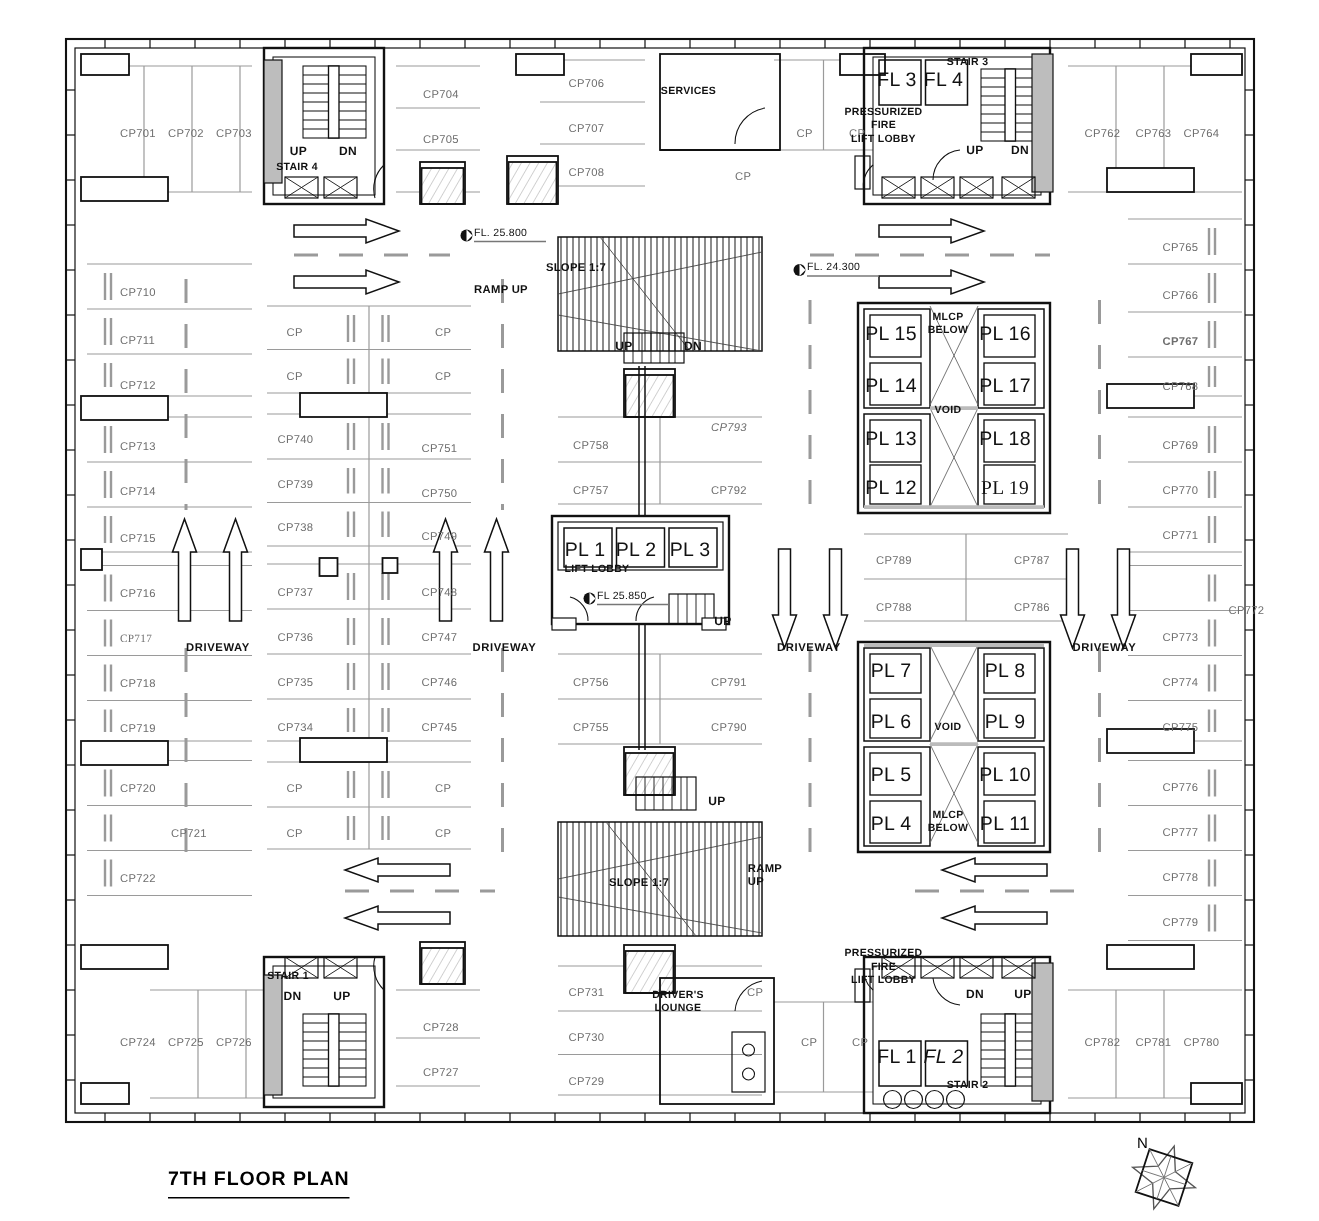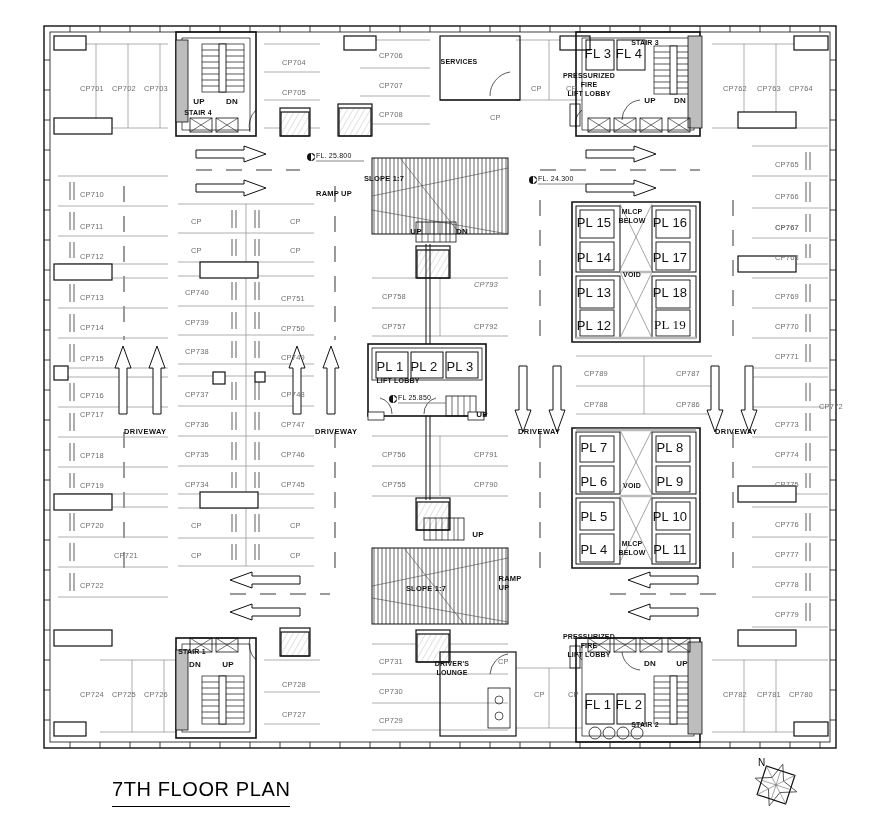--- a/index.html
+++ b/index.html
@@ -6,21 +6,21 @@
   body{width:879px;height:814px;position:relative;
        font-family:"Liberation Sans","DejaVu Sans",sans-serif;color:#111;overflow:hidden;}
   #plan{position:absolute;left:0;top:0;width:879px;height:814px;}
   .lbl{position:absolute;font-size:7.5px;color:#6e6e6e;letter-spacing:.2px;white-space:nowrap;}
   .lbl.room{color:#111;font-weight:bold;font-size:7px;text-align:center;line-height:9px;}
   .lbl.pl{color:#111;font-weight:normal;font-size:13px;}
   .lbl.drive{color:#111;font-weight:bold;font-size:7.5px;letter-spacing:.4px;}
   .lbl.lvl{color:#111;font-size:7px;}
   .lbl.slope{color:#111;font-weight:bold;font-size:7.5px;}
   .lbl.updn{color:#111;font-weight:bold;font-size:8px;}
-  #title{position:absolute;left:112px;top:778px;font-size:20px;font-weight:normal;
+  #title{position:absolute;left:112px;top:778px;font-size:13px;font-weight:bold;
          letter-spacing:.6px;color:#000;border-bottom:1.6px solid #000;padding-bottom:5px;}
   #northlbl{position:absolute;left:758px;top:757px;font-size:10px;color:#000;}
 </style>
 </head>
 <body>
 
 <svg id="plan" viewBox="0 0 879 814">
   <defs>
     <pattern id="hatch" width="6" height="6" patternUnits="userSpaceOnUse" patternTransform="rotate(45)">
       <line x1="0" y1="0" x2="0" y2="6" stroke="#333" stroke-width="0.7"></line>
@@ -705,21 +705,21 @@
     <div class="lbl " style="left: 723px; top: 84px;">CP762</div>
     <div class="lbl " style="left: 757px; top: 84px;">CP763</div>
     <div class="lbl " style="left: 789px; top: 84px;">CP764</div>
     <div class="lbl " style="left: 80px; top: 190px;">CP710</div>
     <div class="lbl " style="left: 80px; top: 222px;">CP711</div>
     <div class="lbl " style="left: 80px; top: 252px;">CP712</div>
     <div class="lbl " style="left: 80px; top: 293px;">CP713</div>
     <div class="lbl " style="left: 80px; top: 323px;">CP714</div>
     <div class="lbl " style="left: 80px; top: 354px;">CP715</div>
     <div class="lbl " style="left: 80px; top: 391px;">CP716</div>
-    <div class="lbl " style="left: 80px; top: 410px;">CP717</div>
+    <div class="lbl " style="left: 80px; top: 421px; font-family: Liberation Serif, serif;">CP717</div>
     <div class="lbl " style="left: 80px; top: 451px;">CP718</div>
     <div class="lbl " style="left: 80px; top: 481px;">CP719</div>
     <div class="lbl " style="left: 80px; top: 521px;">CP720</div>
     <div class="lbl " style="left: 80px; top: 551px; margin-left: 34px;">CP721</div>
     <div class="lbl " style="left: 80px; top: 581px;">CP722</div>
     <div class="lbl " style="left: 80px; top: 690px;">CP724</div>
     <div class="lbl " style="left: 112px; top: 690px;">CP725</div>
     <div class="lbl " style="left: 144px; top: 690px;">CP726</div>
     <div class="lbl " style="left: 191px; top: 217px;">CP</div>
     <div class="lbl " style="left: 191px; top: 246px;">CP</div>
@@ -832,14 +832,14 @@
     <div class="lbl pl" style="left: 594px; top: 481px; transform: translate(-50%, -50%);">PL 6</div>
     <div class="lbl pl" style="left: 594px; top: 516px; transform: translate(-50%, -50%);">PL 5</div>
     <div class="lbl pl" style="left: 594px; top: 549px; transform: translate(-50%, -50%);">PL 4</div>
     <div class="lbl pl" style="left: 670px; top: 447px; transform: translate(-50%, -50%);">PL 8</div>
     <div class="lbl pl" style="left: 670px; top: 481px; transform: translate(-50%, -50%);">PL 9</div>
     <div class="lbl pl" style="left: 670px; top: 516px; transform: translate(-50%, -50%);">PL 10</div>
     <div class="lbl pl" style="left: 670px; top: 549px; transform: translate(-50%, -50%);">PL 11</div>
     <div class="lbl pl" style="left: 598px; top: 53px; transform: translate(-50%, -50%);">FL 3</div>
     <div class="lbl pl" style="left: 629px; top: 53px; transform: translate(-50%, -50%);">FL 4</div>
     <div class="lbl pl" style="left: 598px; top: 704px; transform: translate(-50%, -50%);">FL 1</div>
-    <div class="lbl pl" style="left: 629px; top: 704px; transform: translate(-50%, -50%);">FL 2</div>
+    <div class="lbl pl" style="left: 629px; top: 704px; transform: translate(-50%, -50%); font-style: italic;">FL 2</div>
   </div>
 
 </body></html>

